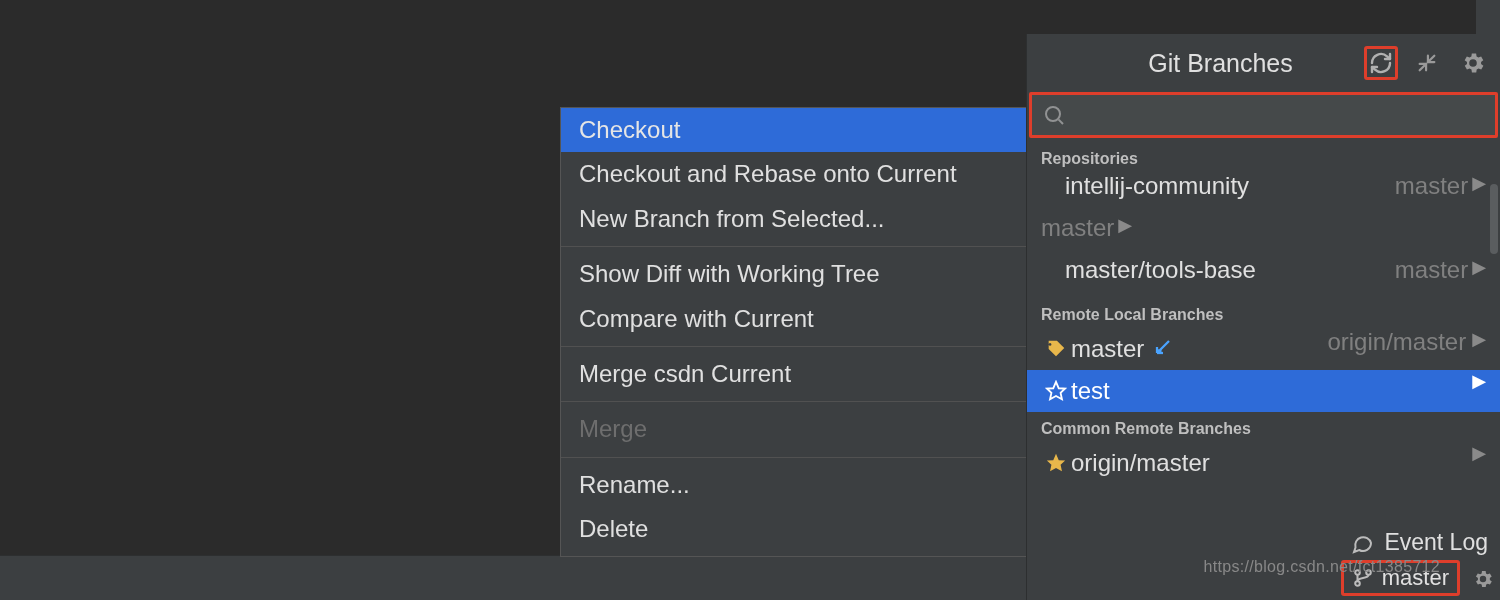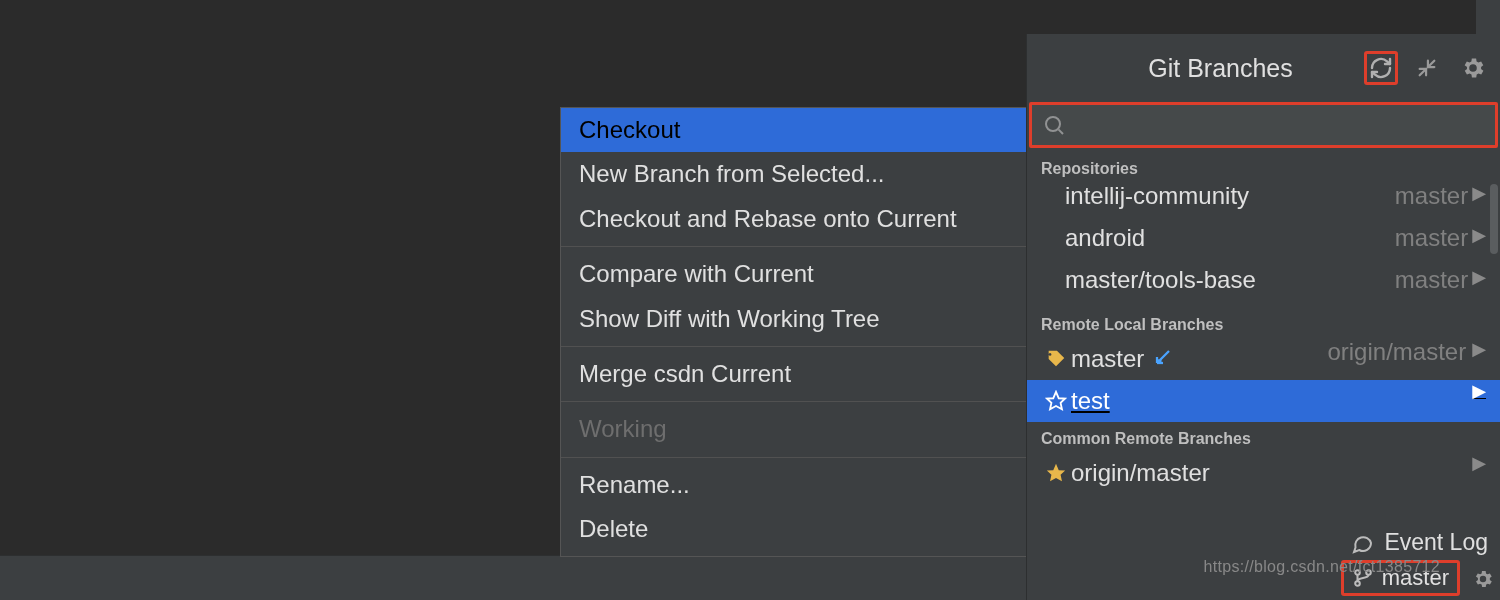--- a/index.html
+++ b/index.html
@@ -55,38 +55,38 @@
     padding-bottom: 4px;
     font-size: 24px;
   }
   .context-menu .item {
     padding: 6px 18px 6px 18px;
     color: var(--text-bright);
     cursor: default;
     line-height: 1.35;
   }
   .context-menu .item.disabled { color: #6e6e6e; }
-  .context-menu .item.selected { background: var(--selected-blue); color: #000000; }
+  .context-menu .item.selected { background: var(--selected-blue); color: #e5e5e5; }
   .context-menu .sep {
     height: 0;
     border-top: 1px solid var(--divider);
     margin: 5px 0;
   }
 
   
   .branches-panel {
     position: absolute;
     right: 0; top: 34px;
     width: 474px;
     height: 566px;
     background: var(--bg-panel);
     border-left: 1px solid #2d2f30;
   }
   .branches-header {
-    height: 68px;
+    height: 58px;
     display: flex;
     align-items: center;
     padding: 0 10px 0 0;
   }
   .branches-title {
     flex: 1;
     text-align: center;
     color: var(--text-bright);
     font-size: 25px;
     font-weight: 400;
@@ -135,21 +135,21 @@
   }
   .repo-row .name { color: var(--text-bright); padding-left: 24px; flex: 1; }
   .repo-row .tag  { color: var(--text-dim); margin-right: 4px; }
   .chev { color: var(--icon-grey); font-size: 18px; }
 
   .branch-row .icon-slot {
     width: 30px; display:flex; align-items:center; justify-content:center;
   }
   .branch-row .bname { color: var(--text-bright); flex: 1; display:flex; align-items:center; gap:10px;}
   .branch-row .btag  { color: var(--text-dim); margin-right: 6px; }
-  .branch-row.selected { background: var(--selected-blue); text-decoration: underline; }
+  .branch-row.selected { background: var(--selected-blue); }
   .branch-row.selected .bname, .branch-row.selected .chev { color: #fff; }
 
   .incoming-arrow { color: #4aa3ff; font-size: 20px; transform: rotate(0deg); }
 
   
   .vscroll {
     position: absolute;
     right: 2px; top: 150px;
     width: 8px; height: 70px;
     background: #5a5d5f;
@@ -204,29 +204,29 @@
 </style>
 </head>
 <body>
 
 <div class="editor-area"></div>
 <div class="status-bar"></div>
 <div class="top-sliver"></div>
 
 <div class="context-menu">
   <div class="item selected">Checkout</div>
+  <div class="item">Checkout and Rebase onto Current</div>
   <div class="item">New Branch from Selected...</div>
-  <div class="item">Checkout and Rebase onto Current</div>
   <div class="sep"></div>
+  <div class="item">Show Diff with Working Tree</div>
   <div class="item">Compare with Current</div>
-  <div class="item">Show Diff with Working Tree</div>
   <div class="sep"></div>
   <div class="item">Merge csdn Current</div>
   <div class="sep"></div>
-  <div class="item disabled">Working</div>
+  <div class="item disabled">Merge</div>
   <div class="sep"></div>
   <div class="item">Rename...</div>
   <div class="item">Delete</div>
 </div>
 
 <div class="branches-panel">
 
   <div class="branches-header">
     <div class="branches-title">Git Branches</div>
     <div class="hdr-icons">
@@ -262,21 +262,20 @@
   </div>
 
   <div class="section-heading">Repositories</div>
 
   <div class="repo-row">
     <span class="name">intellij-community</span>
     <span class="tag">master</span>
     <span class="chev">▶</span>
   </div>
   <div class="repo-row">
-    <span class="name">android</span>
     <span class="tag">master</span>
     <span class="chev">▶</span>
   </div>
   <div class="repo-row">
     <span class="name">master/tools-base</span>
     <span class="tag">master</span>
     <span class="chev">▶</span>
   </div>
 
   <div class="section-heading">Remote Local Branches</div>

